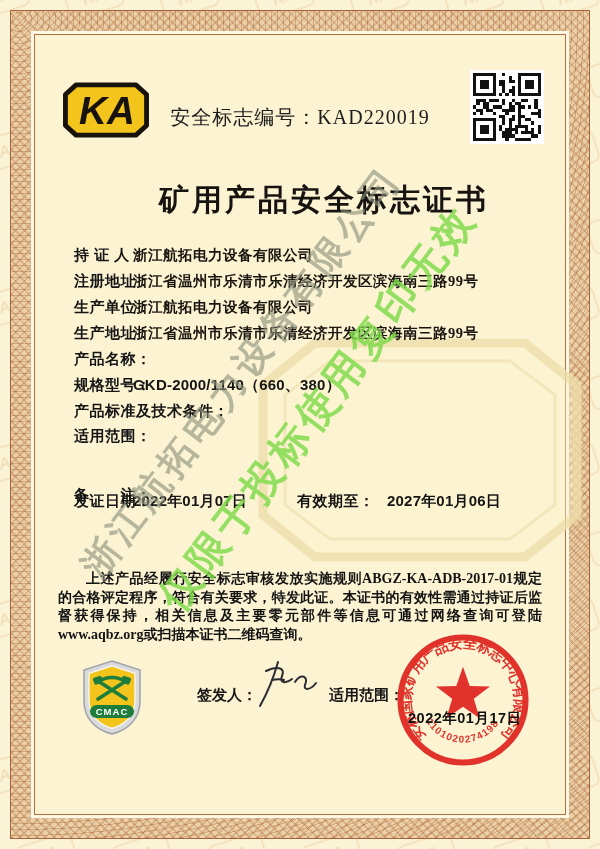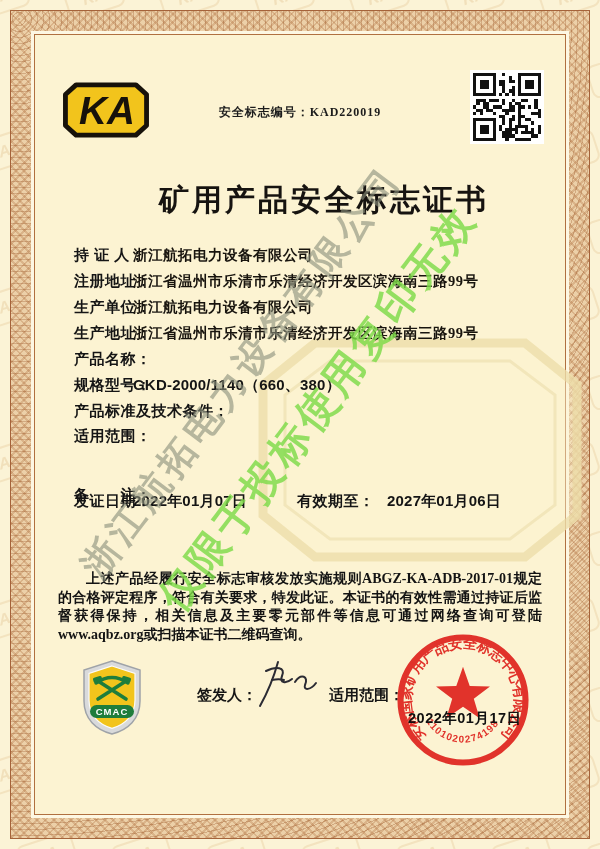--- a/index.html
+++ b/index.html
@@ -22,21 +22,21 @@
   .inner-area{position:absolute;inset:34px;z-index:2;background:#fcf3d2;
       border:1px solid #b07040;box-shadow:0 0 0 3px #fdf7e3;}
 
   
   .emblem-layer{position:absolute;left:255px;top:335px;z-index:2;opacity:.8;}
 
   .content{position:absolute;inset:0;z-index:3;}
 
   .ka-logo{position:absolute;left:62px;top:82px;}
   .cert-no{position:absolute;left:0;top:104px;width:600px;text-align:center;
-           font-family:"Liberation Serif",serif;font-size:12px;font-weight:700;color:#1c1c1c;letter-spacing:1px;}
+           font-family:"Liberation Serif",serif;font-size:20px;font-weight:400;color:#1c1c1c;letter-spacing:1px;}
   .cert-no .num{font-family:"Liberation Serif",serif;letter-spacing:1px;}
   .qr{position:absolute;left:470px;top:70px;width:74px;height:74px;background:#fff;}
 
   .title{position:absolute;left:16px;top:180px;width:600px;text-align:center;
          font-family:"Liberation Serif",serif;font-weight:900;font-size:30px;letter-spacing:3px;color:#161310;padding-left:8px;}
 
   .row{position:absolute;left:74px;display:flex;align-items:baseline;white-space:pre;}
   .lab{font-weight:800;font-size:15px;color:#151515;letter-spacing:.5px;}
   .lab.w60{display:inline-block;width:59px;}
   .lab.wwide{display:inline-block;width:156px;}

